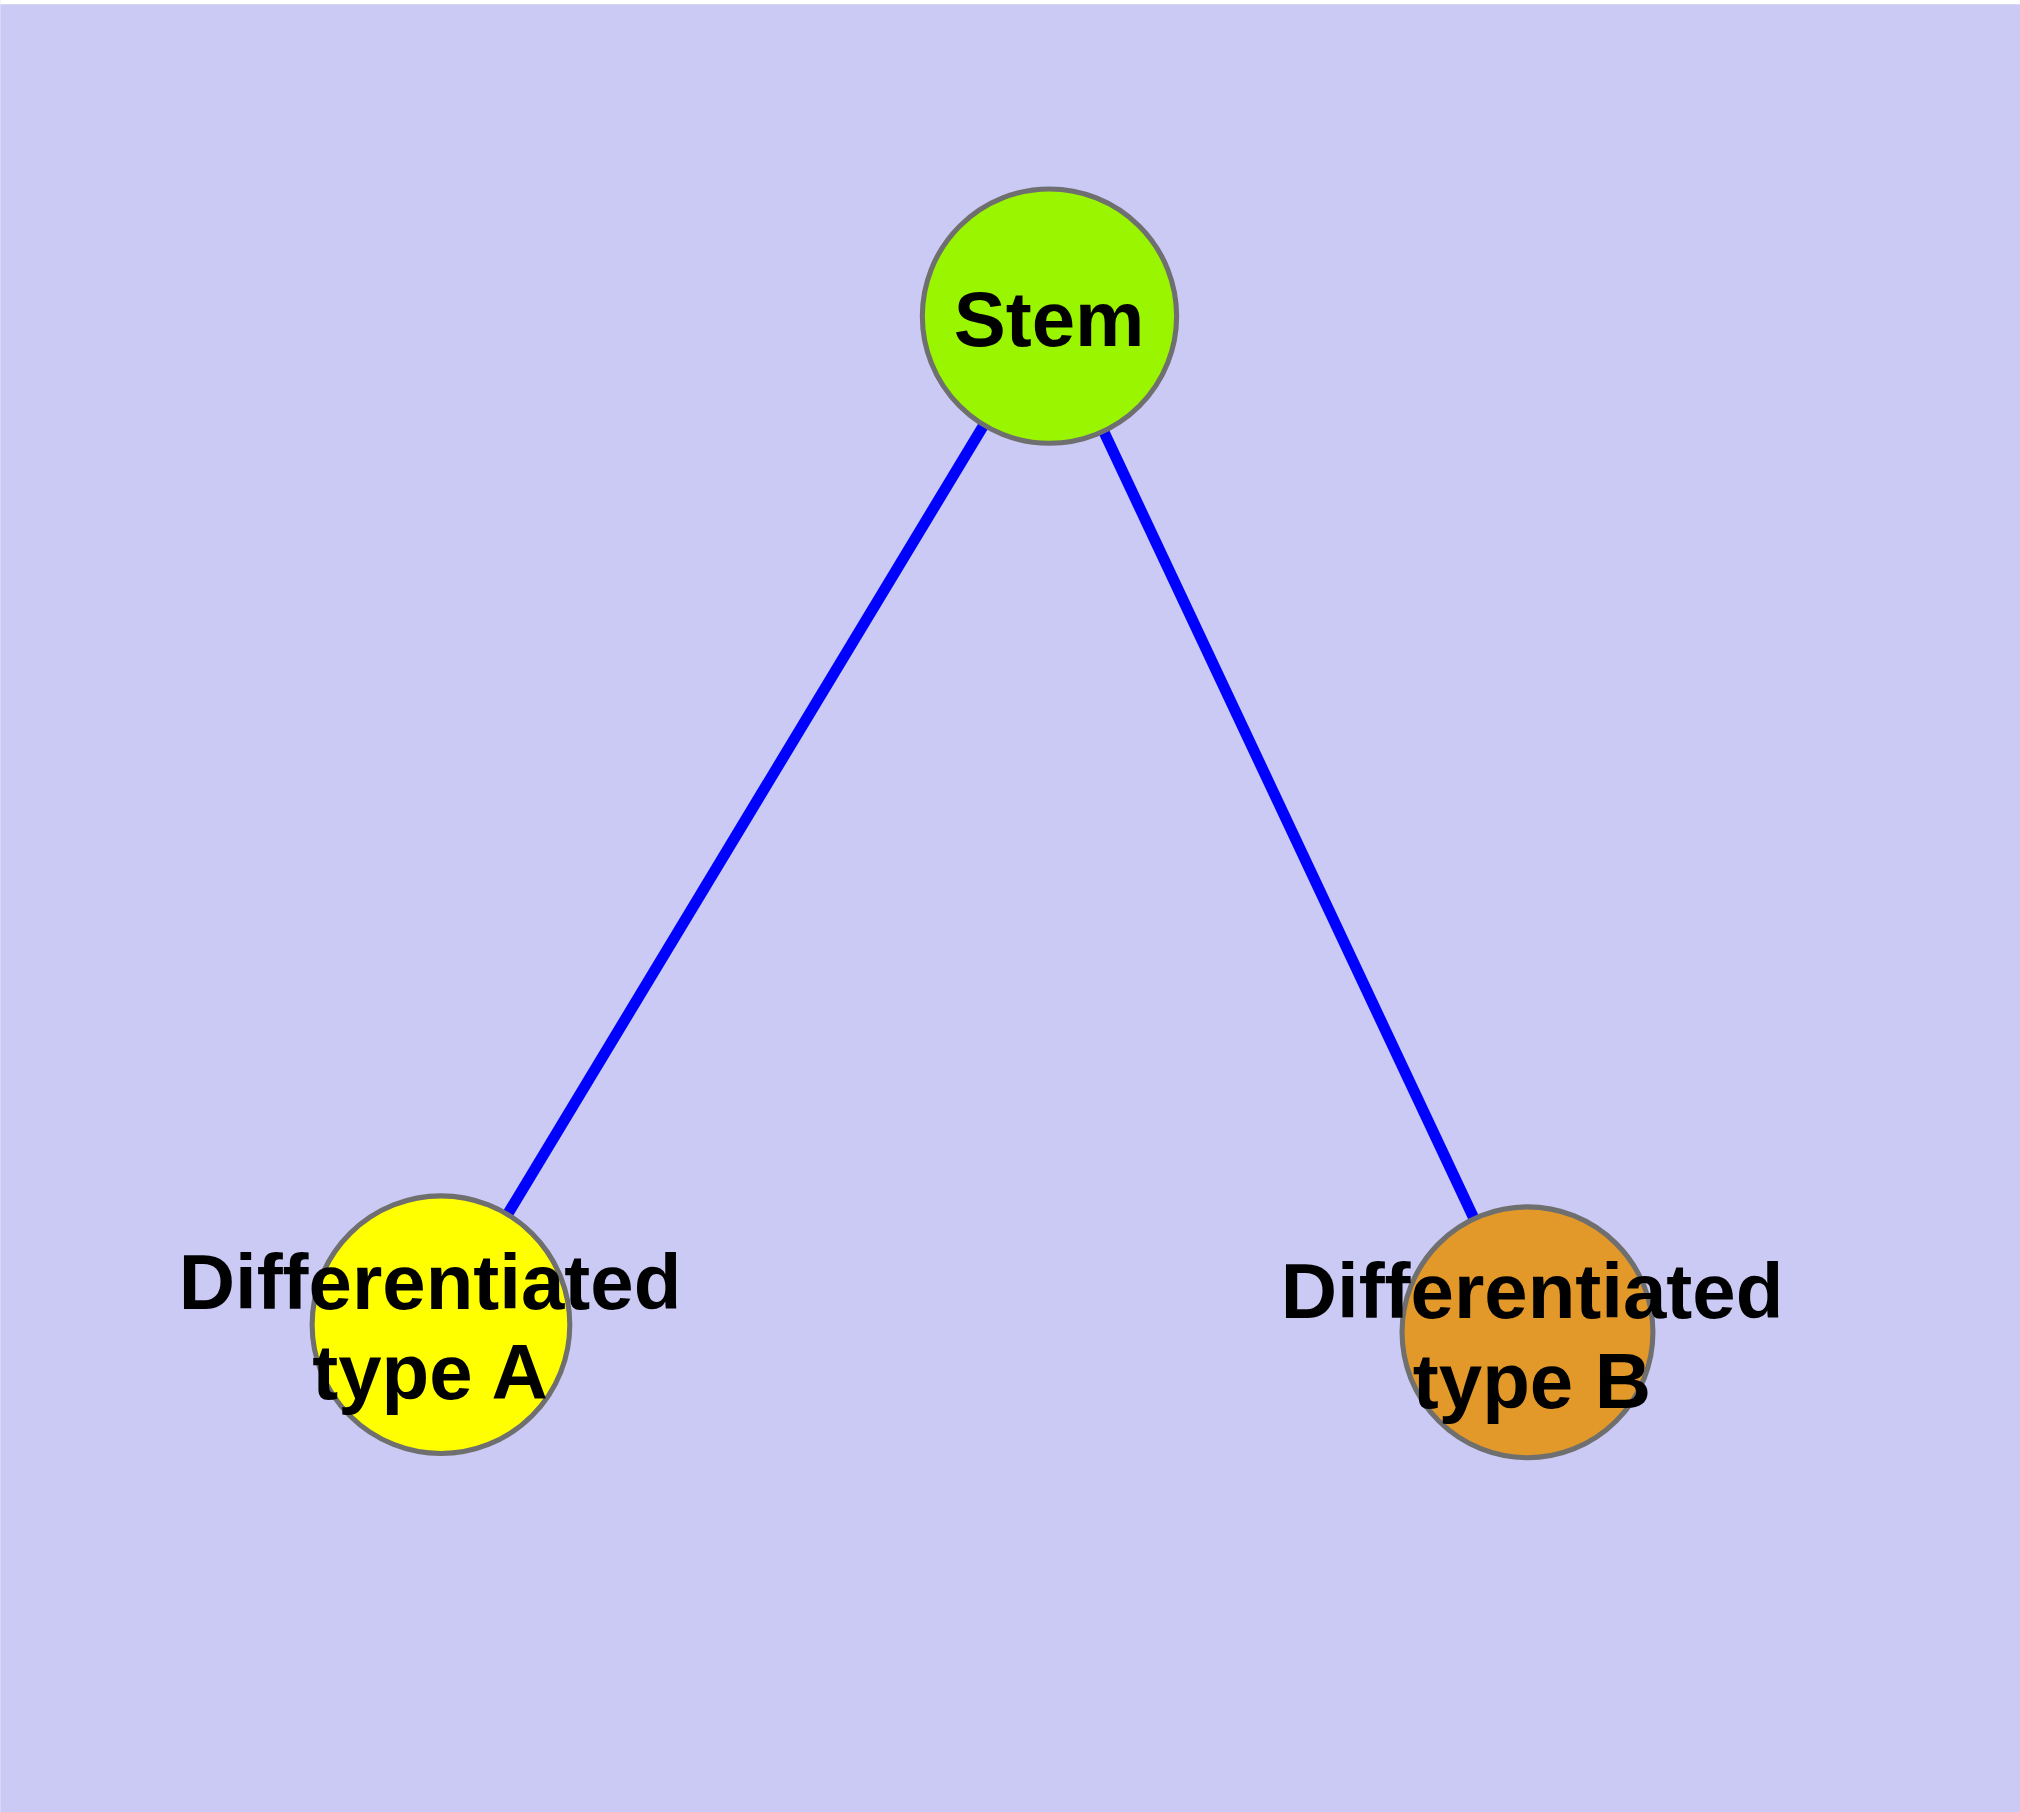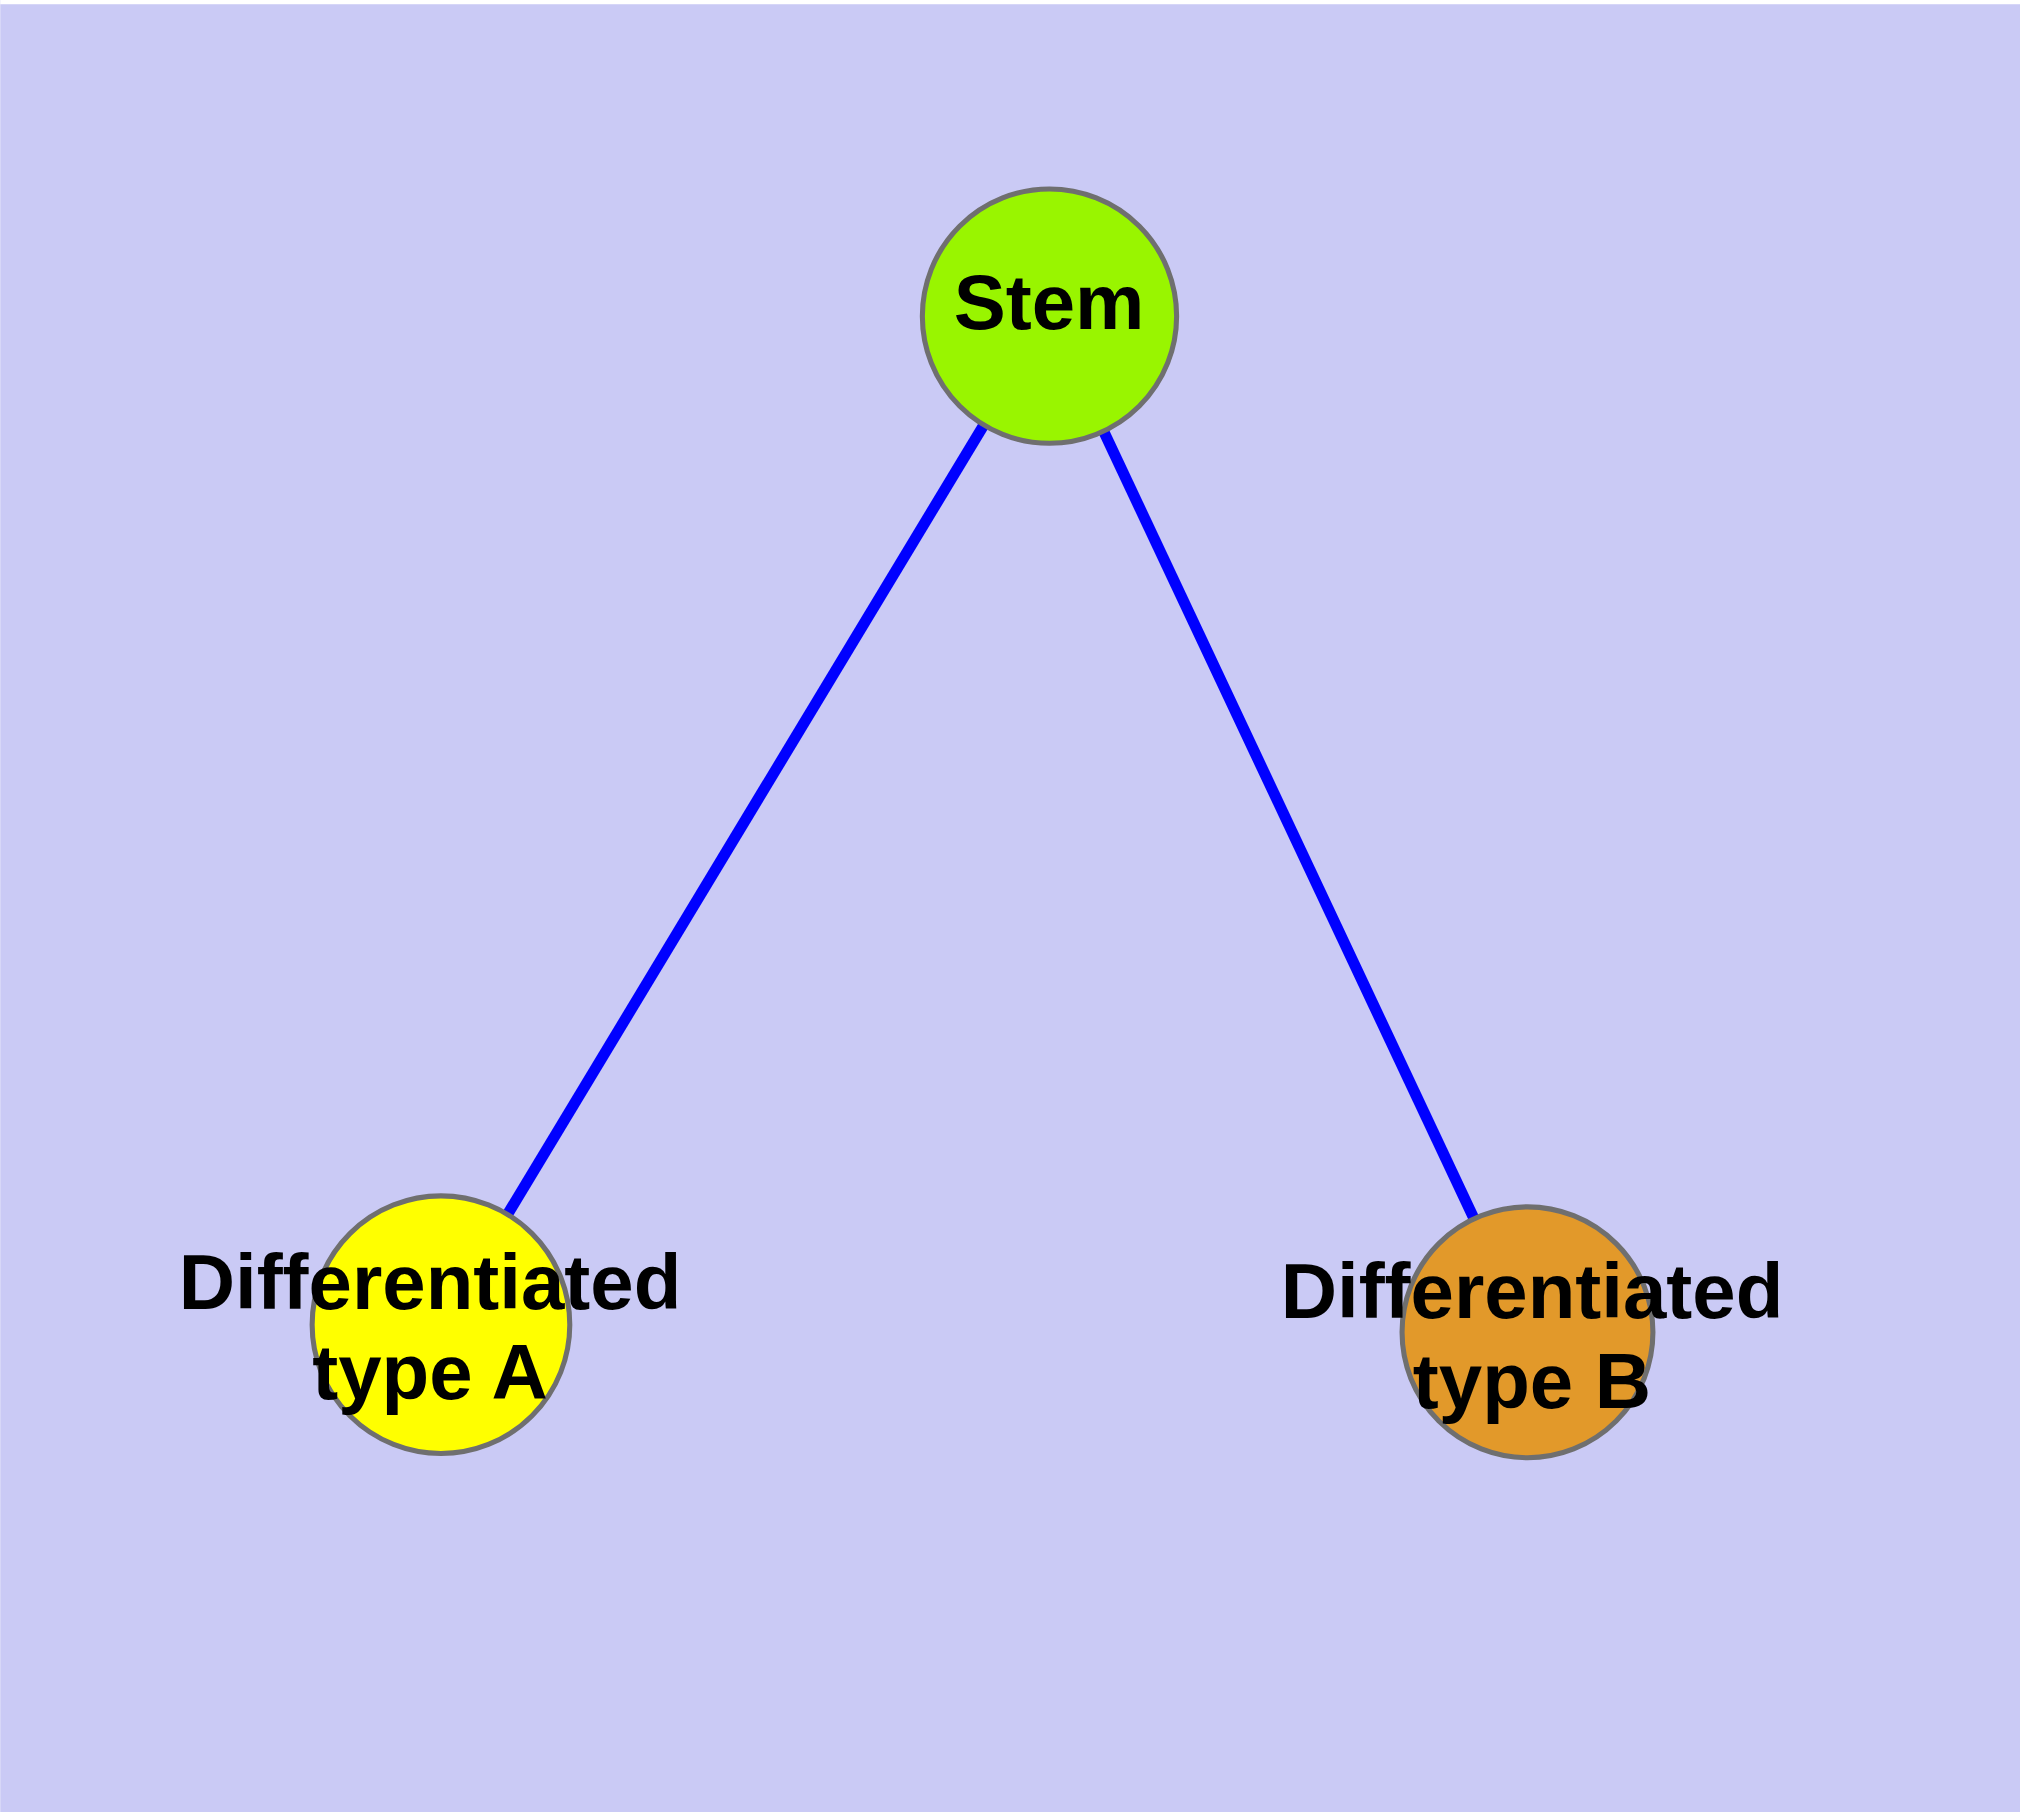--- a/index.html
+++ b/index.html
@@ -33,21 +33,21 @@
     position: absolute;
     transform: translate(-50%, -50%);
     text-align: center;
     white-space: pre-line;
     color: #000000;
     font-size: 78px;
     font-weight: bold;
     line-height: 90px;
     letter-spacing: 0px;
   }
-  #stem-label   { left: 1049px; top: 302px; text-align: center;  }
+  #stem-label   { left: 1049px; top: 319px; text-align: center;  }
   #type-a-label { left: 430px;  top: 1327px; }
   #type-b-label { left: 1532px; top: 1336px; }
 </style>
 </head>
 <body>
 
 <div id="diagram-page">
   <svg id="graph-svg" width="2021" height="1812" viewBox="0 0 2384 2138" xmlns="http://www.w3.org/2000/svg">
 
     <rect x="0" y="0" width="2384" height="2138" fill="#CACAF5"></rect>

